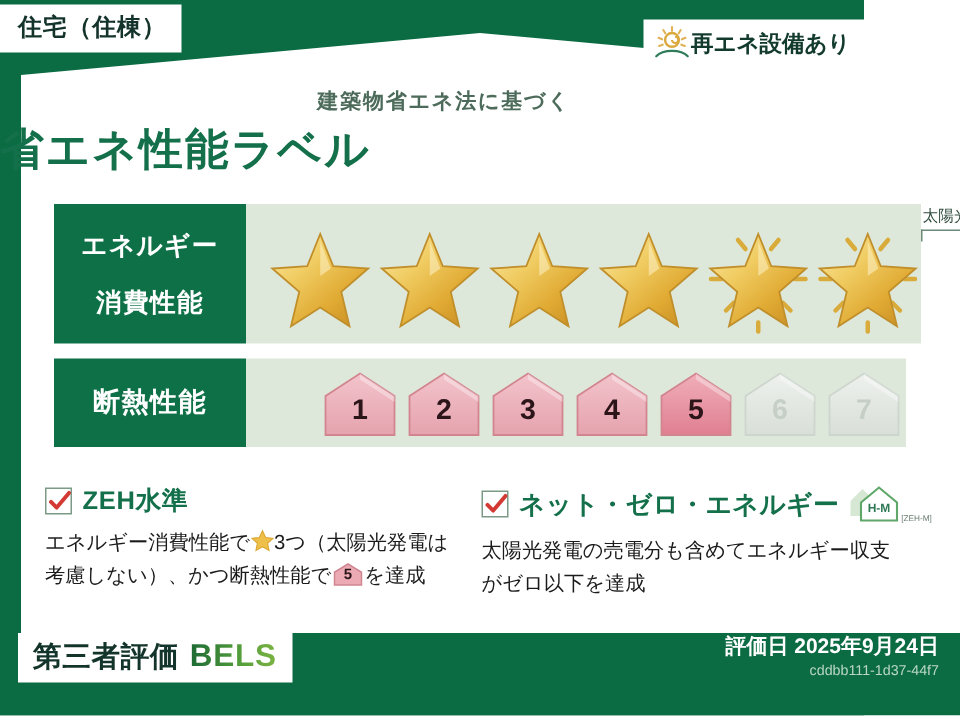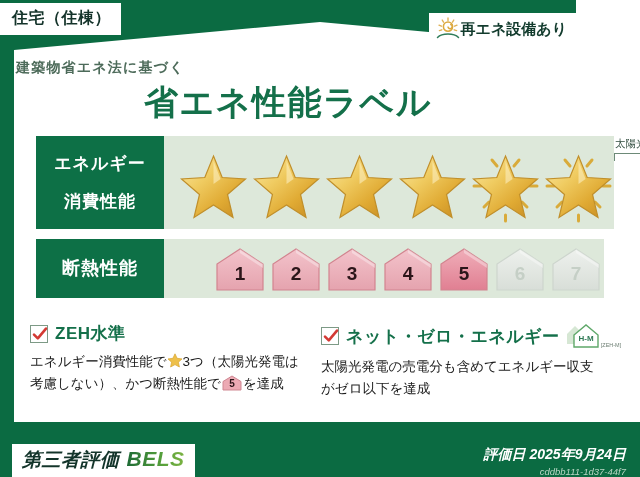--- a/index.html
+++ b/index.html
@@ -43,28 +43,29 @@
     font-size: 15px;
     gap: 0;
   }
   #tag-renewable .txt { color: #123b2d; }
 
   .sun-wrap { width: 26px; height: 24px; position: relative; flex: 0 0 26px; }
 
   
   .sub-title {
     position: absolute; left: 16px; right: 0; top: 59px;
+    text-align: center;
     font-size: 14px; font-weight: bold;
     color: #4d6b5a;
     letter-spacing: 1.2px;
   }
   .main-title {
     position: absolute; left: 0; right: 0; top: 80px;
-    text-align: center;
-    font-size: 34px; font-weight: bold;
+    text-align: left;
+    font-size: 29px; font-weight: bold;
     color: #14704a;
     letter-spacing: 1.5px;
   }
 
   
   .row {
     position: absolute;
     display: flex;
     height: 92px;
   }
@@ -177,21 +178,21 @@
     font-style: normal; font-size: 10px; font-weight: bold;
     text-align: center; color: #2b1519; z-index: 2;
   }
 
   
   .footer {
     position: absolute;
     left: 0; bottom: 0;
     width: 640px; height: 55px;
     background: #0b6b42;
-    display: flex; align-items: flex-end; font-style: italic;
+    display: flex; align-items: flex-start;
   }
   .bels-badge {
     background: #ffffff;
     margin-left: 12px;
     padding: 3px 10px 4px 10px;
     display: flex; align-items: baseline; gap: 7px;
   }
   .bels-badge .third {
     font-size: 19px; font-weight: bold;
     color: #13342a; letter-spacing: .5px;

